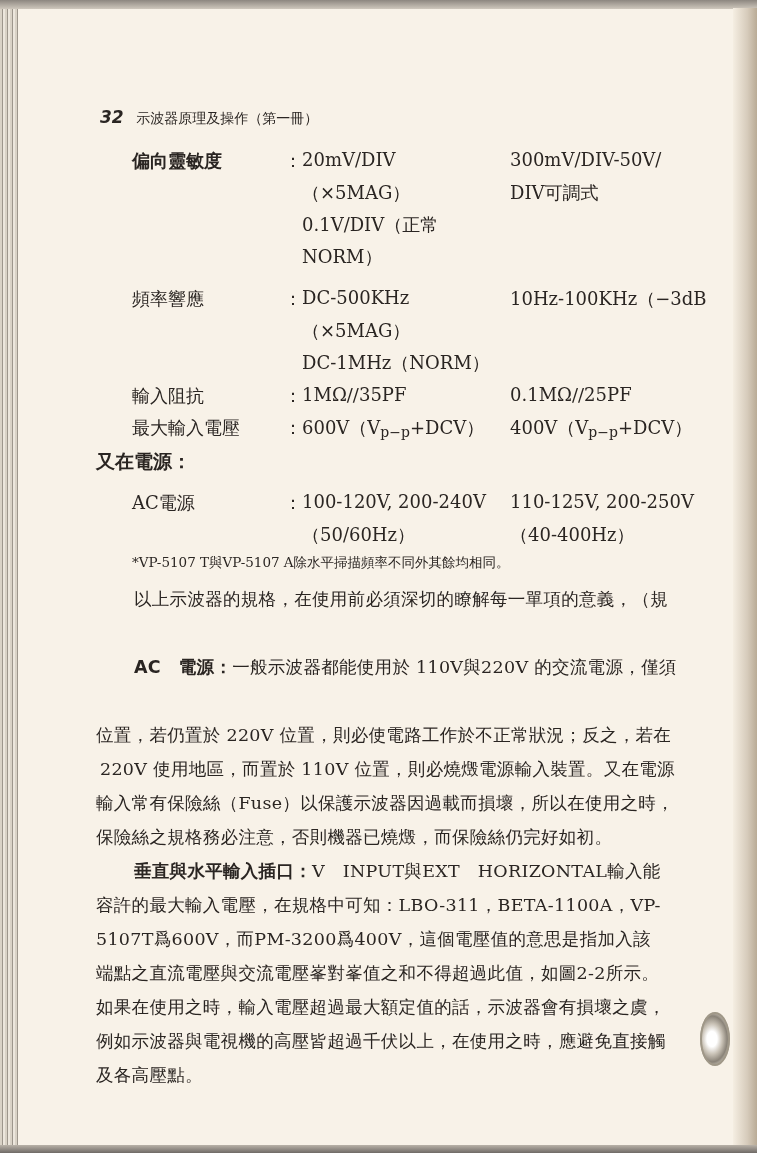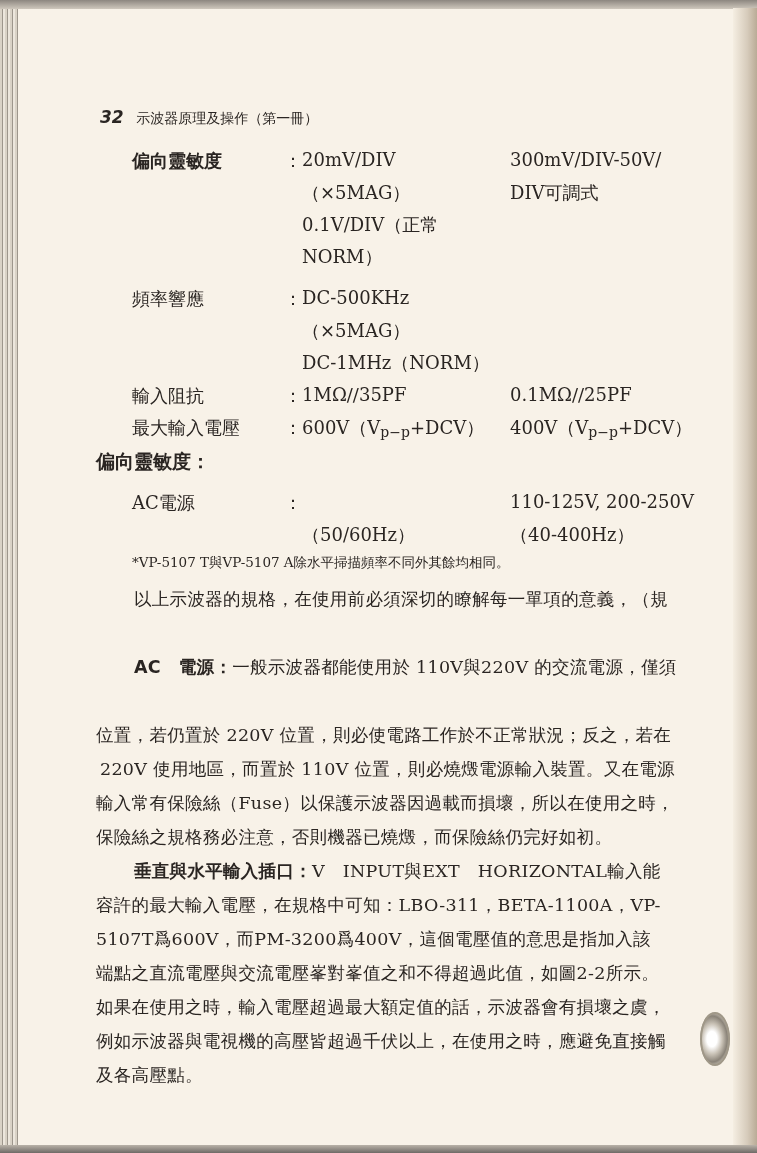--- a/index.html
+++ b/index.html
@@ -58,34 +58,36 @@
   <div class="abs val" style="left:284px;top:204px">0.1V/DIV（正常</div>
   <div class="abs val" style="left:284px;top:236px">NORM）</div>
   <div class="abs val" style="left:492px;top:140px">300mV/DIV-50V/</div>
   <div class="abs val" style="left:492px;top:172px">DIV可調式</div>
 
   <div class="abs label" style="left:114px;top:278px">頻率響應</div>
   <div class="abs val" style="left:266px;top:278px">：</div>
   <div class="abs val" style="left:284px;top:278px">DC-500KHz</div>
   <div class="abs val" style="left:284px;top:310px">（×5MAG）</div>
   <div class="abs val" style="left:284px;top:342px">DC-1MHz（NORM）</div>
+  <div class="abs val" style="left:492px;top:278px">10Hz-100KHz（−3dB</div>
 
   <div class="abs label" style="left:114px;top:375px">輸入阻抗</div>
   <div class="abs val" style="left:266px;top:375px">：</div>
   <div class="abs val" style="left:284px;top:375px">1MΩ∕∕35PF</div>
   <div class="abs val" style="left:492px;top:375px">0.1MΩ∕∕25PF</div>
 
   <div class="abs label" style="left:114px;top:407px">最大輸入電壓</div>
   <div class="abs val" style="left:266px;top:407px">：</div>
   <div class="abs val" style="left:284px;top:407px"><span>600V（V</span><span class="sub">p−p</span><span>+DCV）</span></div>
   <div class="abs val" style="left:492px;top:407px"><span>400V（V</span><span class="sub">p−p</span><span>+DCV）</span></div>
 
-  <div class="abs section" style="left:78px;top:440px">偏向靈敏度：</div>
+  <div class="abs section" style="left:78px;top:440px">又在電源：</div>
   <div class="abs label" style="left:114px;top:482px">AC電源</div>
   <div class="abs val" style="left:266px;top:482px">：</div>
+  <div class="abs val" style="left:284px;top:482px">100-120V, 200-240V</div>
   <div class="abs val" style="left:284px;top:514px">（50/60Hz）</div>
   <div class="abs val" style="left:492px;top:482px">110-125V, 200-250V</div>
   <div class="abs val" style="left:492px;top:514px">（40-400Hz）</div>
   <div class="abs note" style="left:114px;top:545px">*VP-5107 T與VP-5107 A除水平掃描頻率不同外其餘均相同。</div>
 
   <div class="abs para" style="left:116px;top:578px">以上示波器的規格，在使用前必須深切的瞭解每一單項的意義，（規</div>
 
   <div class="abs para" style="left:116px;top:646px"><span class="strong">AC　電源：</span><span>一般示波器都能使用於 110V與220V 的交流電源，僅須</span></div>
   <div class="abs para" style="left:78px;top:714px">位置，若仍置於 220V 位置，則必使電路工作於不正常狀況；反之，若在</div>
   <div class="abs para" style="left:82px;top:748px">220V 使用地區，而置於 110V 位置，則必燒燬電源輸入裝置。又在電源</div>

